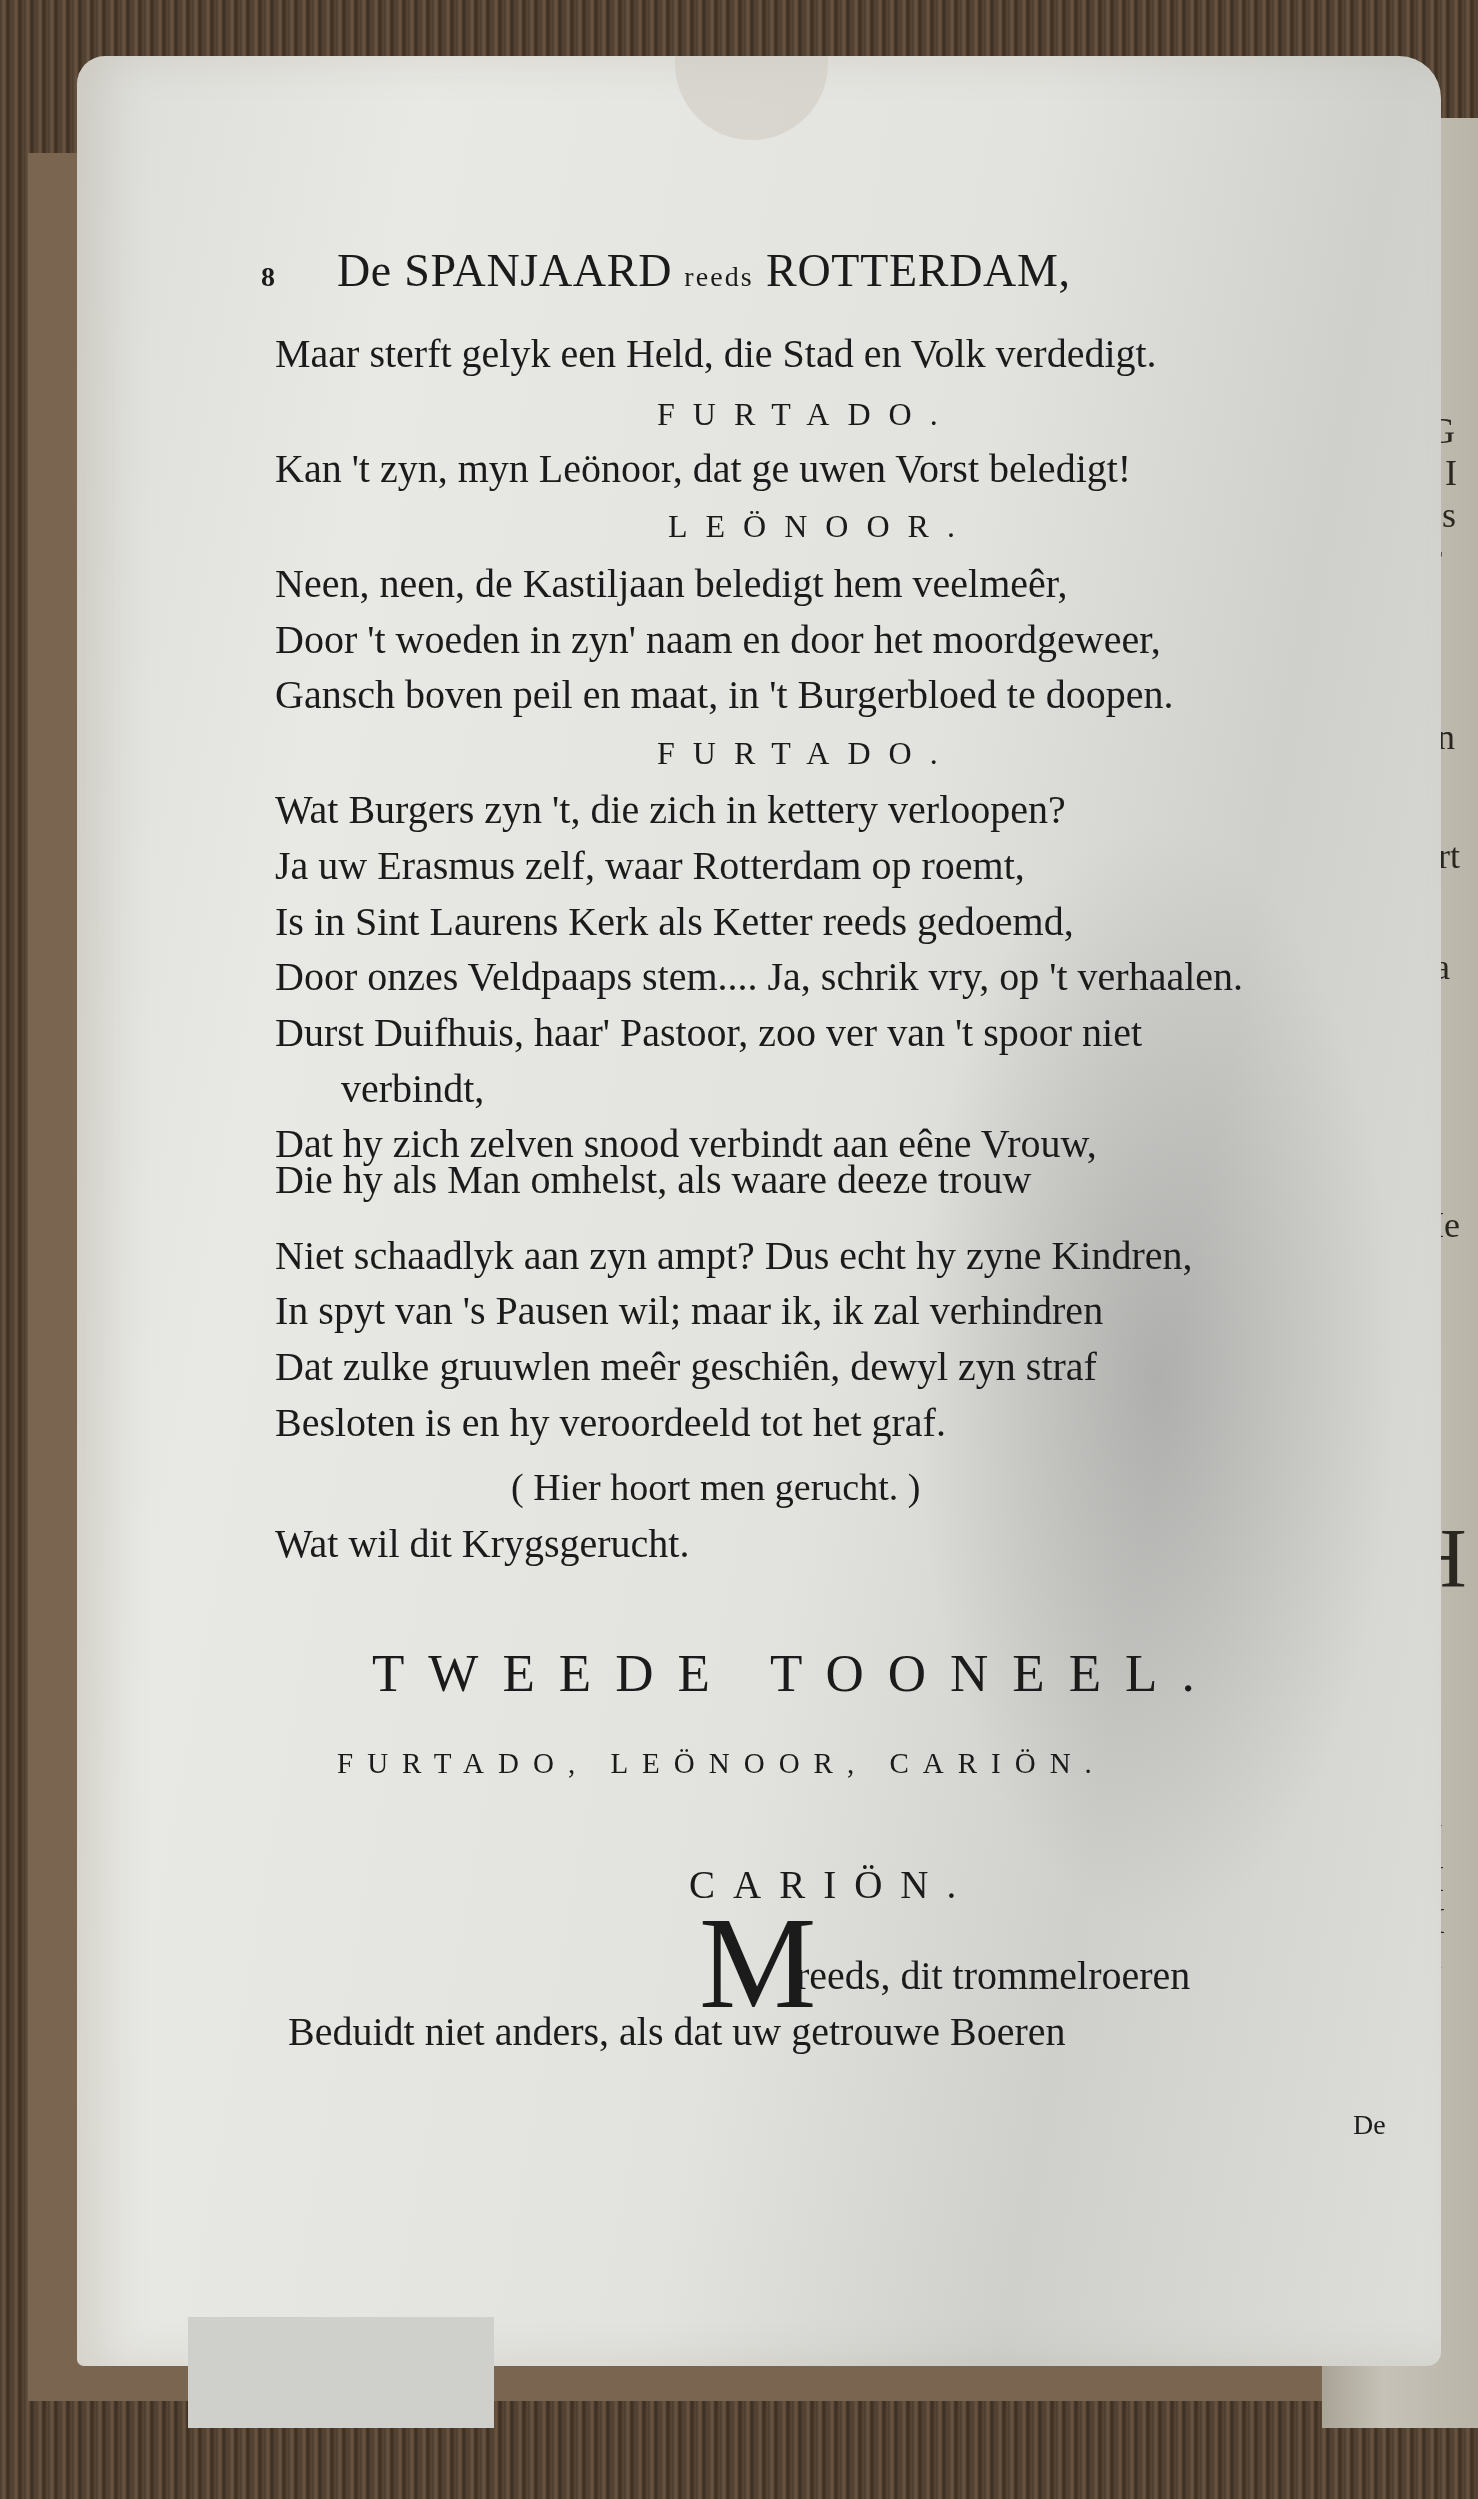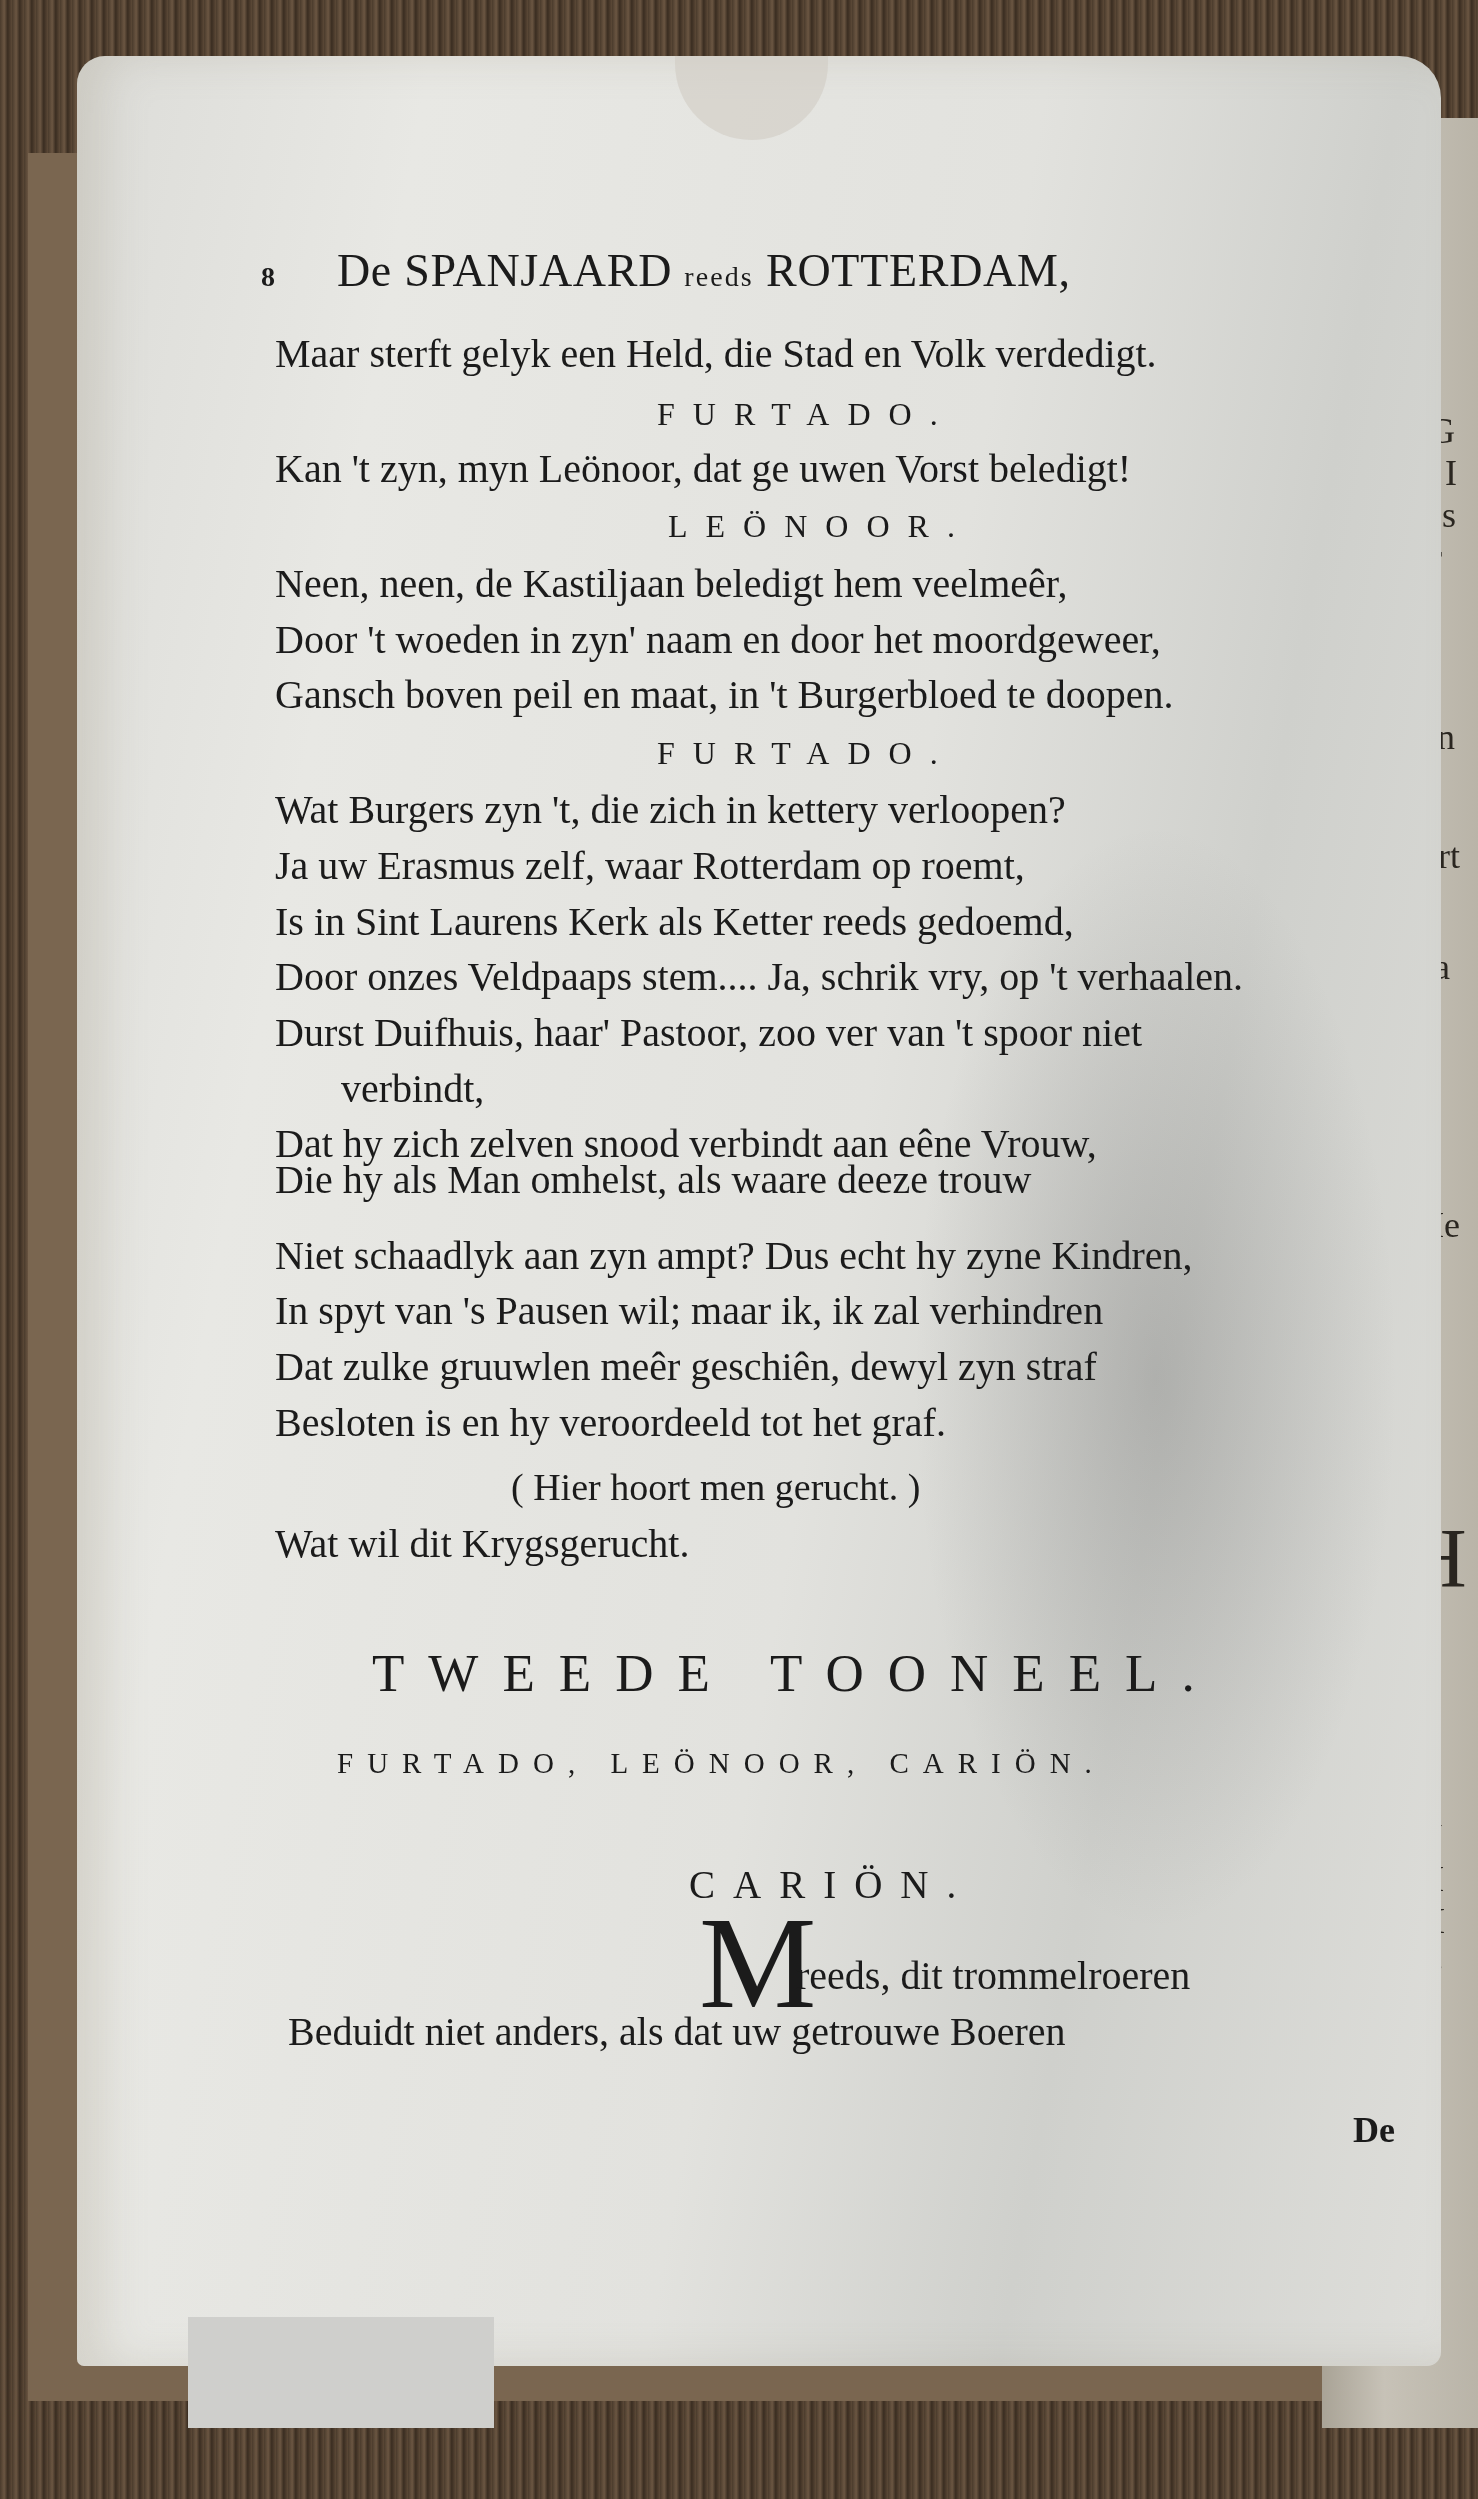--- a/index.html
+++ b/index.html
@@ -37,21 +37,21 @@
   .text-block { position: absolute; left: 198px; top: 230px; width: 1183px; color: #1b1b1b; }
   .running-head { position: absolute; left: 0; top: 0; width: 1113px; font-size: 46px; letter-spacing: 0.7px; white-space: nowrap; }
   .running-head .page-no { font-size: 28px; margin-right: 49px; font-weight: bold; }
   .running-head .small { font-size: 28px; letter-spacing: 2.1px; }
   .line { position: absolute; left: 0; font-size: 40px; white-space: nowrap; line-height: 1; }
   .speaker { position: absolute; font-size: 32px; letter-spacing: 18px; white-space: nowrap; }
   .stage-dir { position: absolute; font-size: 38px; white-space: nowrap; }
   .scene-title { position: absolute; left: 174px; font-size: 53px; letter-spacing: 24px; white-space: nowrap; }
   .cast { position: absolute; left: 139px; font-size: 29px; letter-spacing: 14px; white-space: nowrap; }
   .dropcap { position: absolute; left: 501px; font-size: 132px; line-height: 1; }
-  .catchword { position: absolute; font-size: 36px; font-weight: bold; }
+  .catchword { position: absolute; font-size: 28px; font-weight: normal; }
   .redaction { position: absolute; left: 188px; top: 2317px; width: 306px; height: 111px; background: #cfcfcc; }
 </style>
 </head>
 <body>
 
 <div class="book-cover-edge"></div>
 
 <div class="facing-page">
   <span class="facing-line" style="top:292px">De G</span>
   <span class="facing-line" style="top:334px">Ons I</span>

